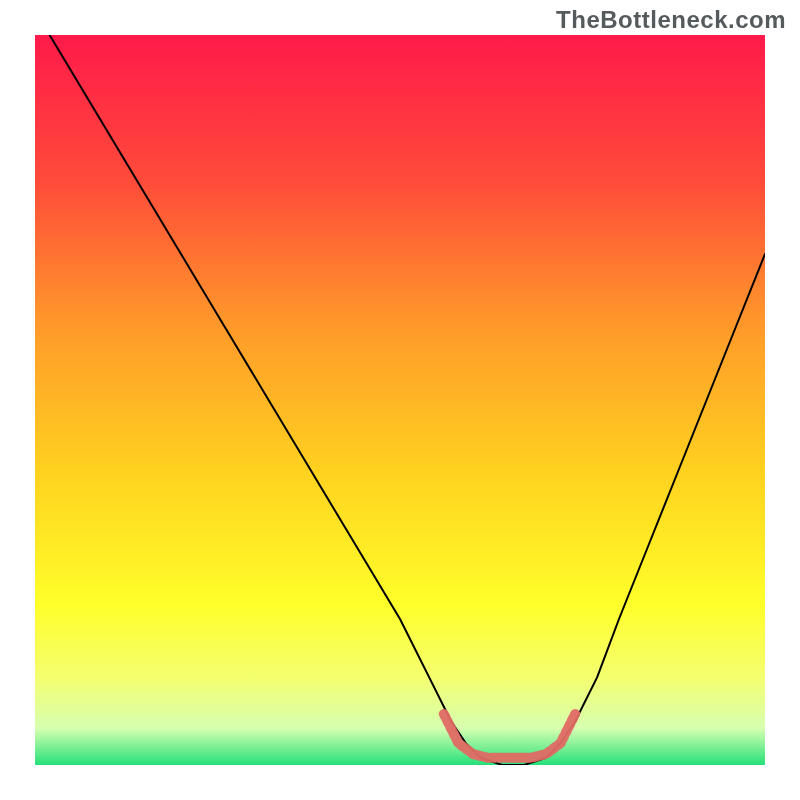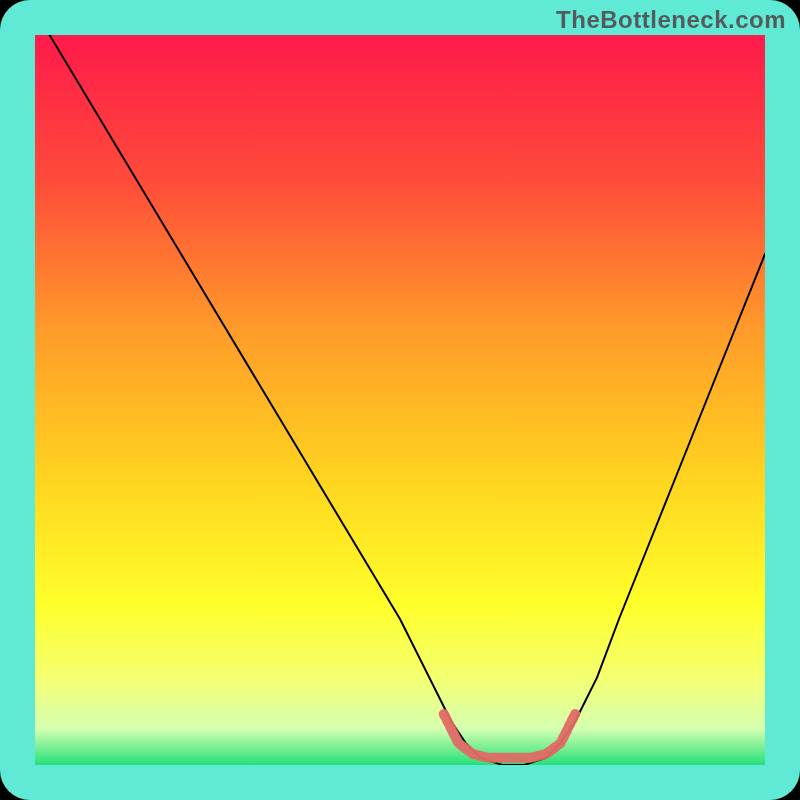--- a/index.html
+++ b/index.html
@@ -8,22 +8,21 @@
     width: 800px;
     height: 800px;
     overflow: hidden;
     background: #000;
     font-family: Arial, Helvetica, sans-serif;
   }
   .frame {
     position: relative;
     width: 800px;
     height: 800px;
-    background: #5eead4;
-    border-radius: 30px;
+    background: #ffffff;
   }
   .watermark {
     position: absolute;
     top: 6px;
     right: 14px;
     font-size: 24px;
     font-weight: 700;
     color: #555a5d;
     letter-spacing: 0.5px;
     z-index: 10;

